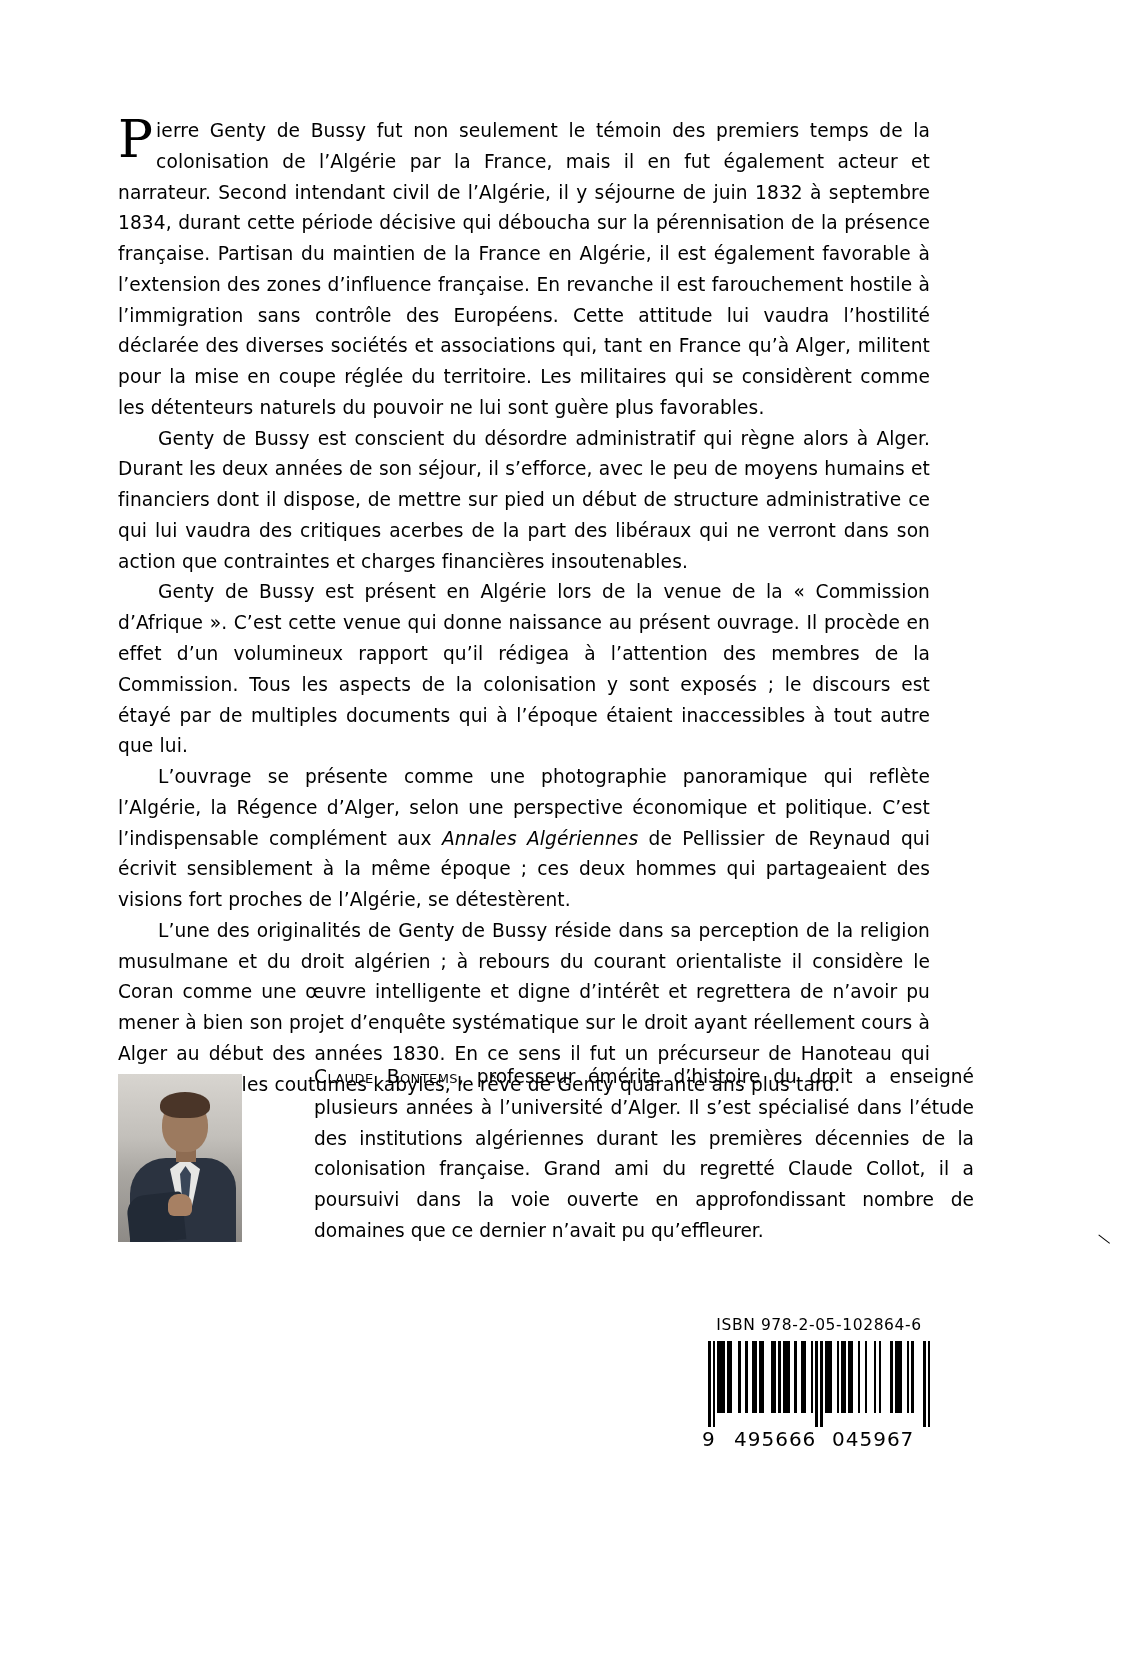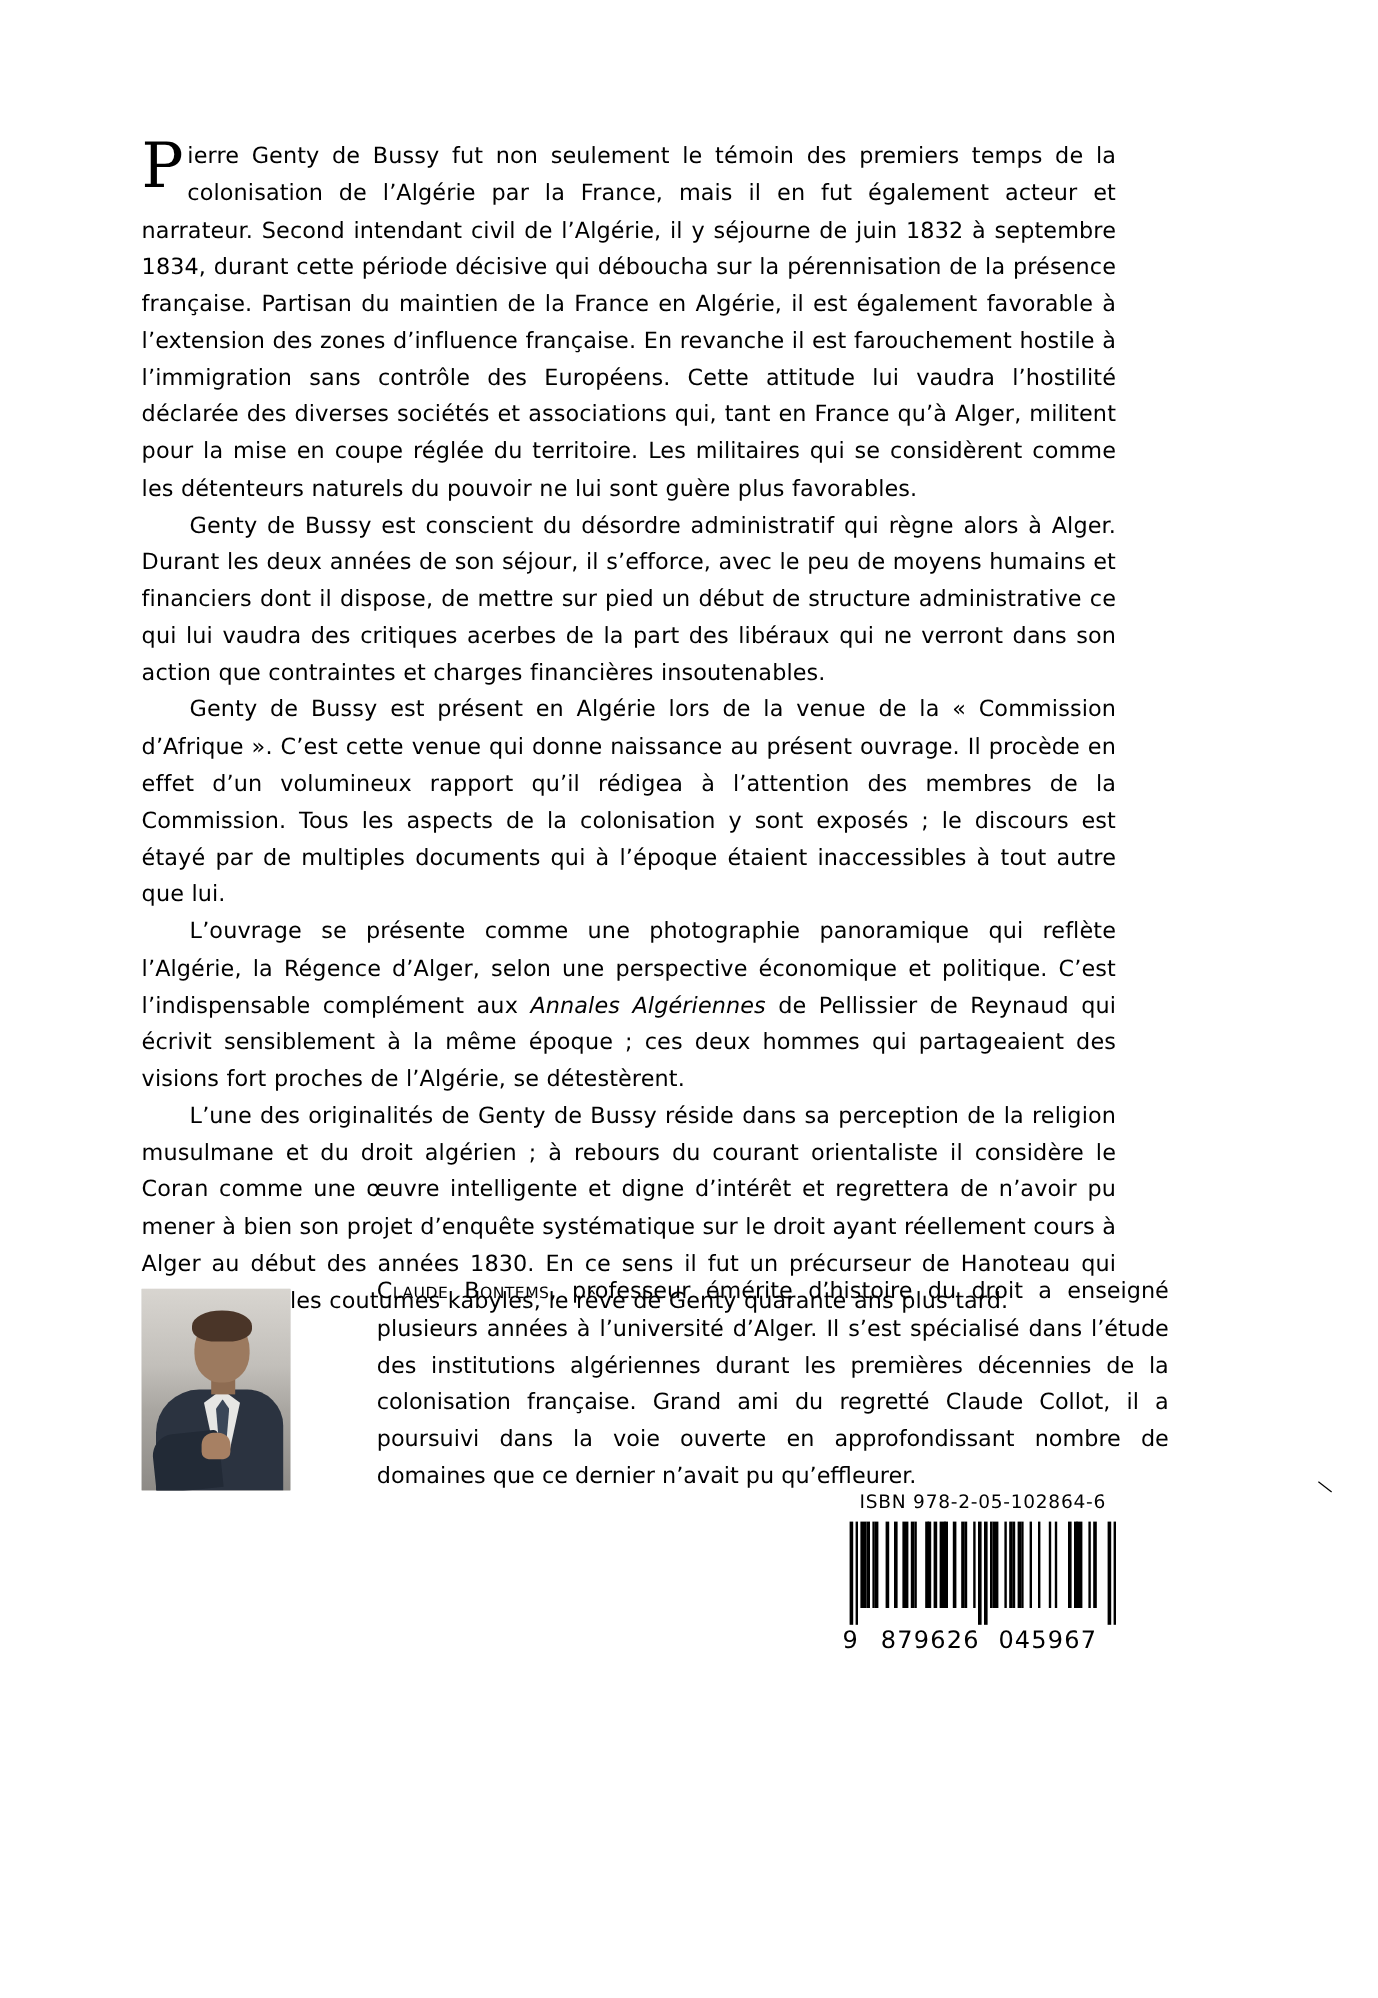--- a/index.html
+++ b/index.html
@@ -145,21 +145,21 @@
   }
   .smallcaps {
     font-variant: small-caps;
     letter-spacing: 0.4px;
   }
 
   
   .barcode-area {
     position: absolute;
     left: 708px;
-    top: 1243px;
+    top: 1316px;
     width: 222px;
   }
   .isbn-text {
     font-family: "DejaVu Sans", sans-serif;
     font-size: 15.5px;
     letter-spacing: 0.6px;
     text-align: center;
     margin-bottom: 7px;
   }
   .bars {
@@ -286,18 +286,18 @@
         <div class="b short" style="left:186.95px;width:2.59px;"></div>
         <div class="b short" style="left:189.28px;width:2.59px;"></div>
         <div class="b short" style="left:191.62px;width:2.59px;"></div>
         <div class="b short" style="left:198.63px;width:2.59px;"></div>
         <div class="b short" style="left:203.31px;width:2.59px;"></div>
         <div class="b long" style="left:214.99px;width:2.59px;"></div>
         <div class="b long" style="left:219.66px;width:2.59px;"></div>
       </div>
     <div class="barcode-digits">
       <span class="digit-lead">9</span>
-      <span class="digit-left">879626</span>
+      <span class="digit-left">495666</span>
       <span class="digit-right">045967</span>
     </div>
   </div>
 
 </div>
 
 </body></html>

